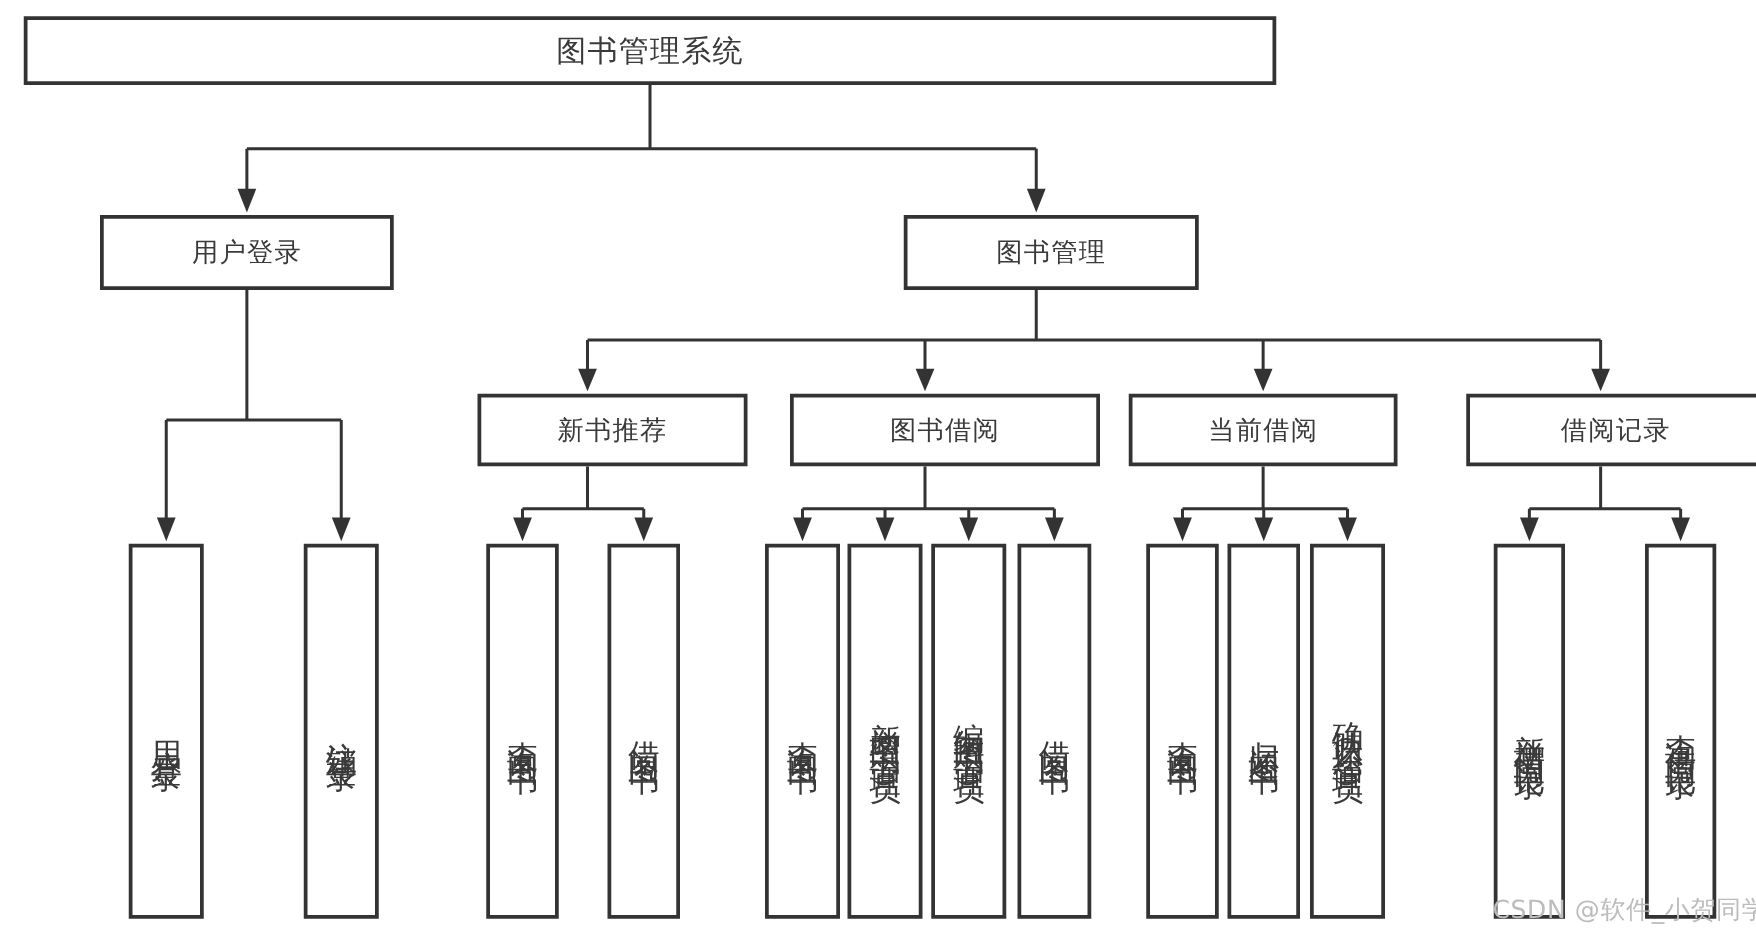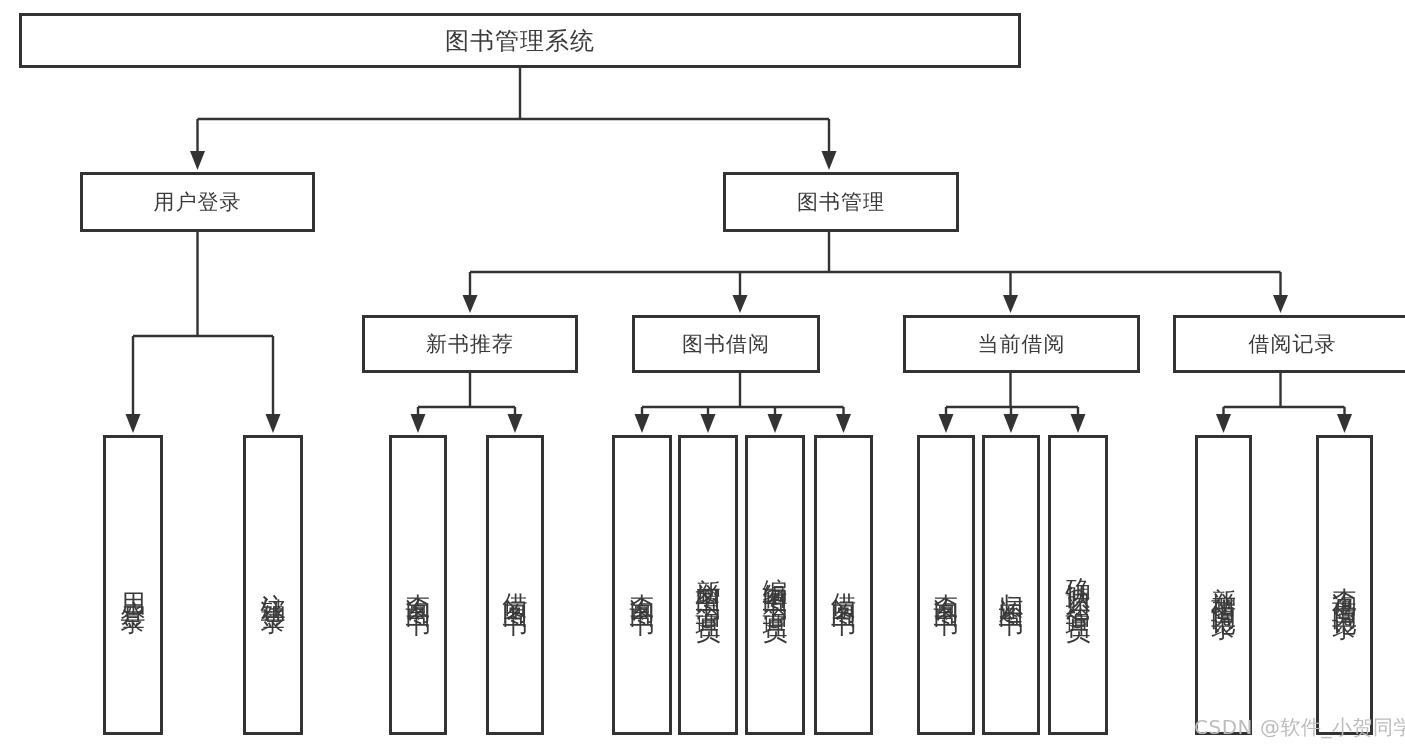--- a/index.html
+++ b/index.html
@@ -27,23 +27,23 @@
   svg.wires{position:absolute;left:0;top:0;z-index:1;}
   .watermark{
     position:absolute;left:1194px;top:714px;width:219px;
     font-size:20px;color:#bcbcbc;z-index:3;white-space:nowrap;
     letter-spacing:0.5px;
   }
   
   #n-root{left:19px;top:13px;width:1002px;height:55px;}
   #n-user-login{left:80px;top:172px;width:235px;height:60px;}
   #n-book-mgmt{left:711px;top:172px;width:236px;height:60px;margin-left:12px;}
-  #n-new-book-rec{left:362px;top:315px;width:216px;height:58px;}
-  #n-book-borrow{left:632px;top:315px;width:188px;height:58px;}
-  #n-current-borrow{left:903px;top:315px;width:237px;height:58px;}
+  #n-new-book-rec{left:382px;top:315px;width:216px;height:58px;}
+  #n-book-borrow{left:632px;top:315px;width:248px;height:58px;}
+  #n-current-borrow{left:903px;top:315px;width:215px;height:58px;}
   #n-borrow-records{left:1173px;top:315px;width:239px;height:58px;}
   .leaf{top:435px;height:300px;}
   #n-leaf-user-login{left:103px;width:60px;}
   #n-leaf-logout{left:243px;width:60px;}
   #n-leaf-query-book-1{left:389px;width:58px;}
   #n-leaf-borrow-book-1{left:486px;width:58px;}
   #n-leaf-query-book-2{left:612px;width:60px;}
   #n-leaf-add-book{left:678px;width:60px;}
   #n-leaf-edit-book{left:745px;width:60px;}
   #n-leaf-borrow-book-2{left:814px;width:59px;}

